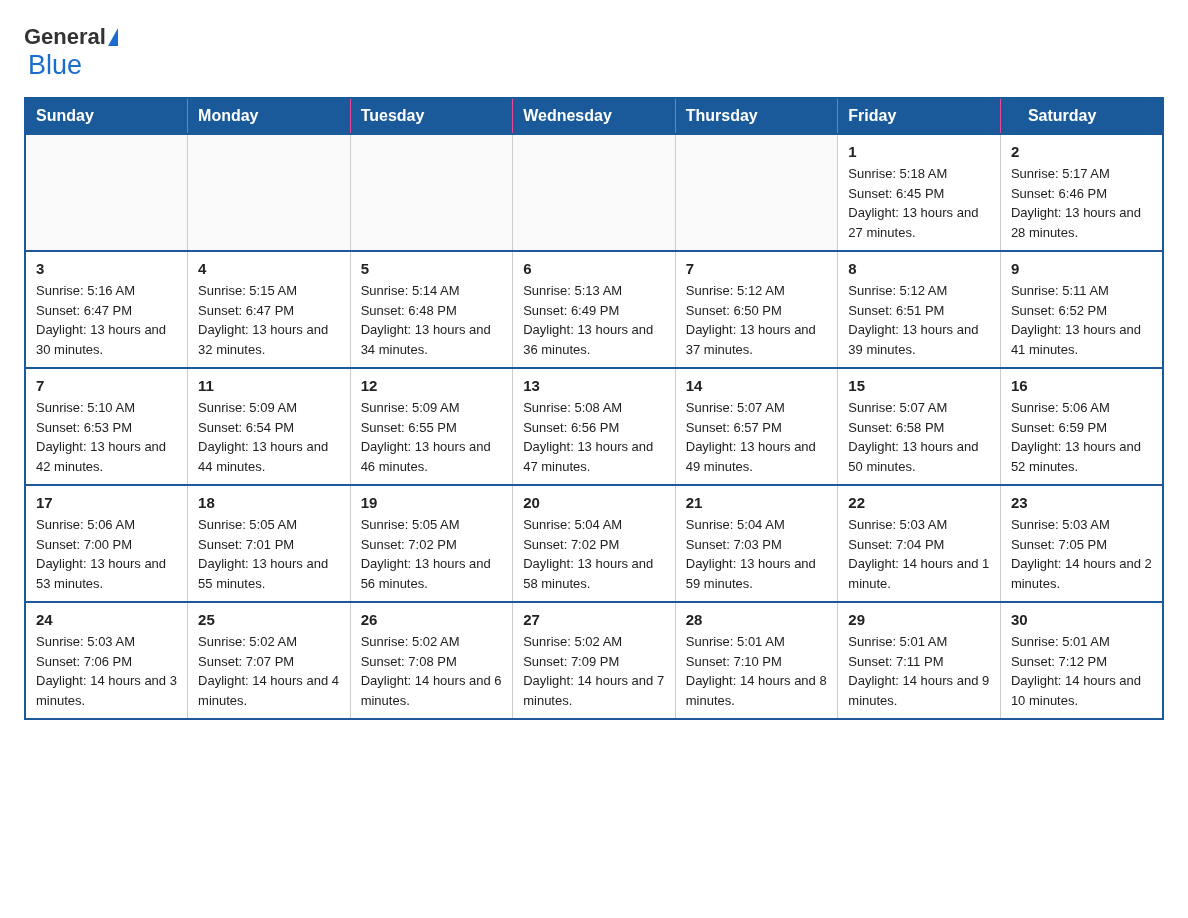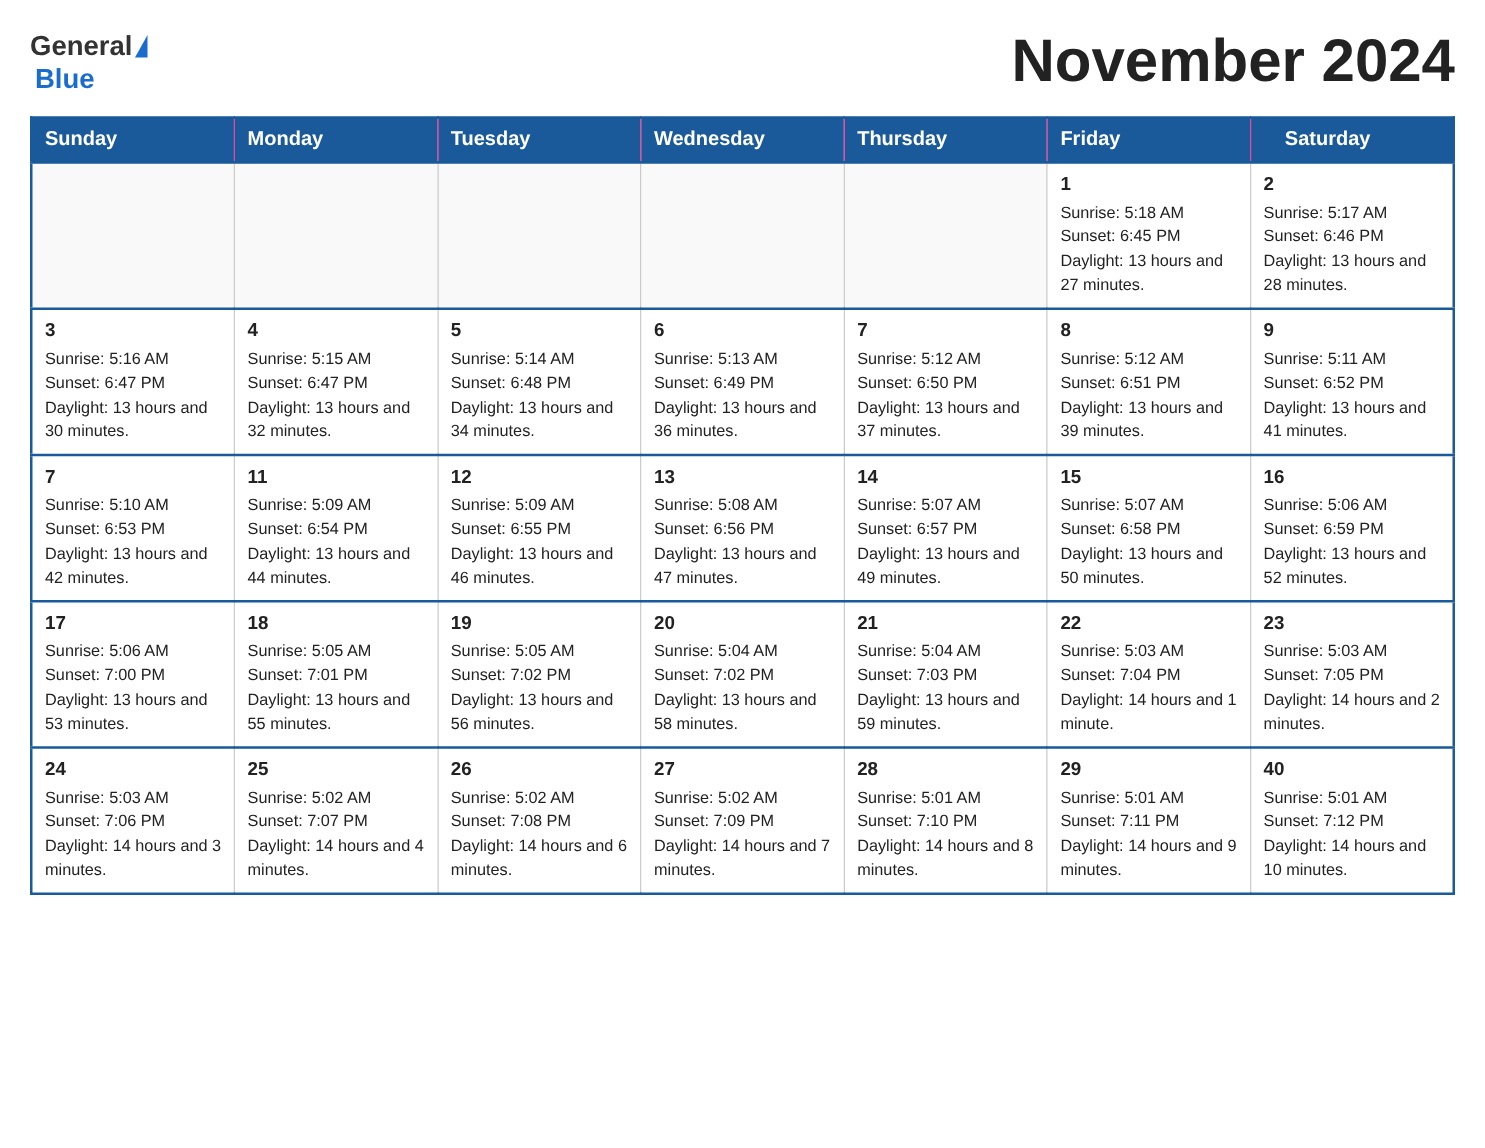--- a/index.html
+++ b/index.html
@@ -98,25 +98,24 @@
 </head>
 <body>
 
 <div class="header">
   <div class="logo">
     <div class="logo-text">
       <span class="logo-general">General</span>
       <span class="logo-triangle"></span>
     </div>
     <div style="margin-left:4px;">
-      <span class="logo-blue" style="font-size:22px;font-weight:bold;">Blue</span>
+      <span class="logo-blue" style="font-size:27px;font-weight:normal;">Blue</span>
     </div>
   </div>
   <div class="title-block">
-    <div class="month-title">November 2024</div>
   </div>
 </div>
 
 <table>
   <thead>
     <tr>
     <th>Sunday</th>
         <th>Monday</th>
         <th>Tuesday</th>
         <th>Wednesday</th>
@@ -308,20 +307,20 @@
 Sunset: 7:10 PM
 Daylight: 14 hours and 8 minutes.</div>
         </td>
         <td>
           <span class="day-num">29</span>
           <div class="cell-info">Sunrise: 5:01 AM
 Sunset: 7:11 PM
 Daylight: 14 hours and 9 minutes.</div>
         </td>
         <td>
-          <span class="day-num">40</span>
+          <span class="day-num">30</span>
           <div class="cell-info">Sunrise: 5:01 AM
 Sunset: 7:12 PM
 Daylight: 14 hours and 10 minutes.</div>
         </td>
       </tr>
     </tbody>
 </table>
 
 </body></html>

